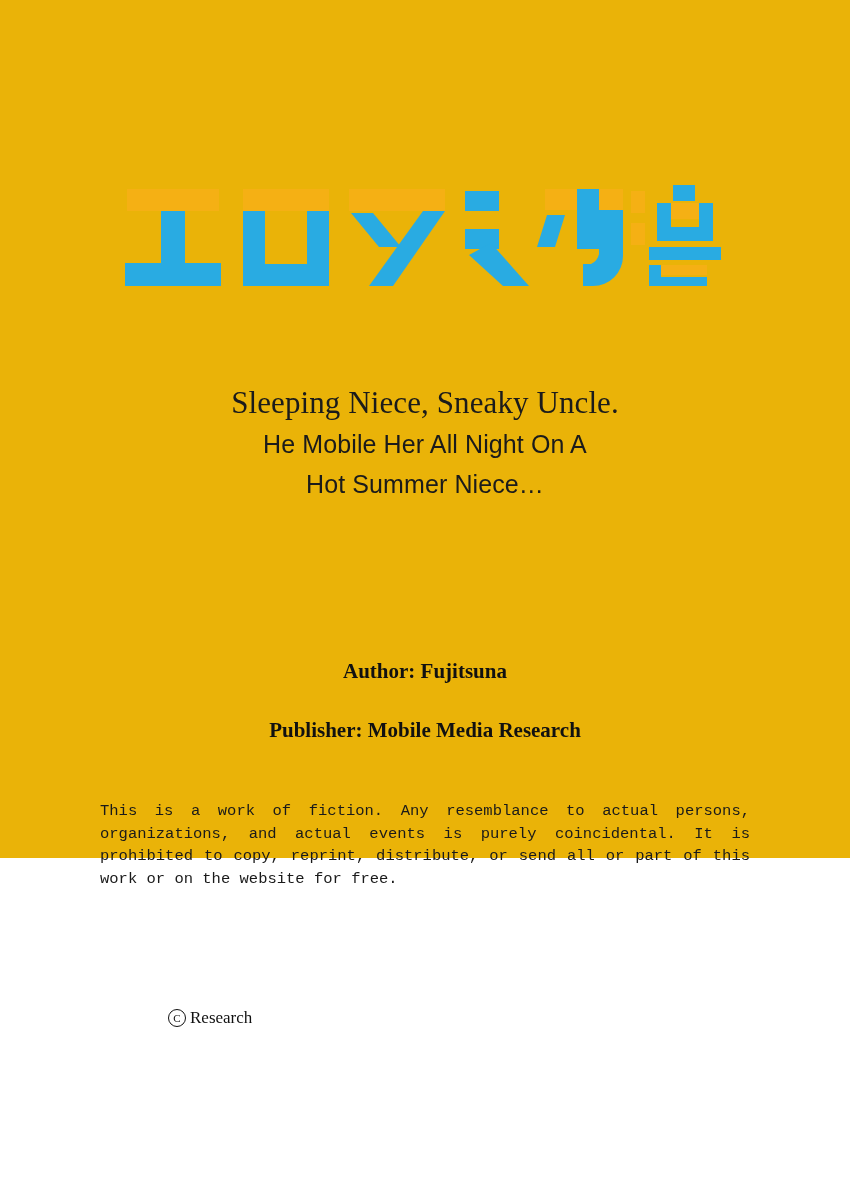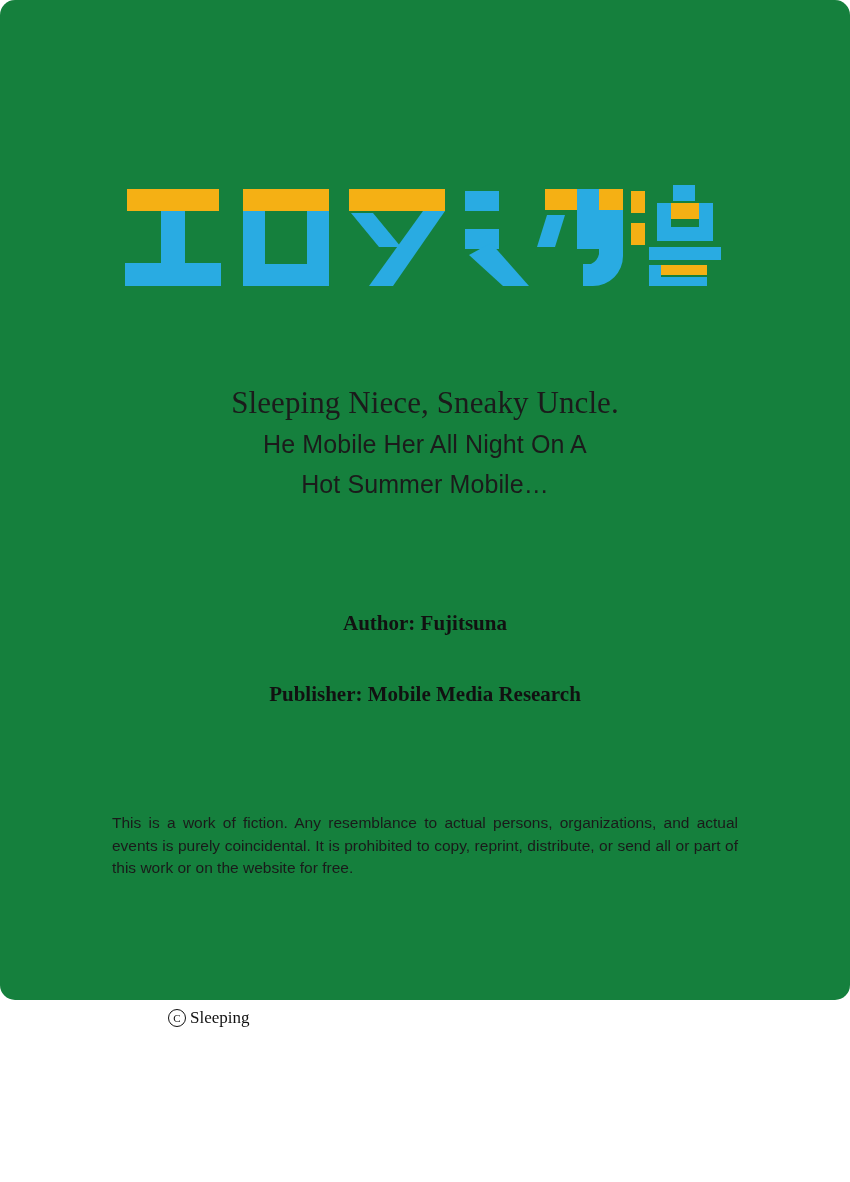--- a/index.html
+++ b/index.html
@@ -12,23 +12,22 @@
     height: 1182px;
     font-family: "Liberation Sans", sans-serif;
     color: #000000;
     position: relative;
     overflow: hidden;
   }
 
   .page {
     position: relative;
     width: 850px;
-    height: 1000px;
-    background: #15803d;
-    border-radius: 15px;
+    height: 858px;
+    background: #eab308;
   }
 
   
   .logo-wrap {
     position: absolute;
     top: 185px;
     left: 0;
     width: 850px;
     display: flex;
     justify-content: center;
@@ -69,39 +68,41 @@
     left: 0;
     width: 850px;
     text-align: center;
   }
   .credit-line {
     font-family: "Liberation Serif", serif;
     font-weight: bold;
     font-size: 21px;
     line-height: 31px;
     color: #111111;
+    margin-top: 48px;
   }
   .credit-line.second {
-    margin-top: 40px;
+    margin-top: 28px;
   }
 
   
   .disclaimer {
     position: absolute;
     top: 800px;
     left: 100px;
     width: 650px;
     font-family: "Liberation Sans", sans-serif;
     font-size: 15.5px;
     line-height: 22.5px;
     color: #1a1a1a;
     text-align: justify;
   }
   .disclaimer p {
-    margin: 12px;
+    margin: 0;
+    font-family: Liberation Mono, monospace;
   }
   .disclaimer p.para2 {
     margin-top: 0;
   }
 
   
   .copyright {
     position: absolute;
     top: 1008px;
     left: 168px;
@@ -165,30 +166,30 @@
       <rect x="524" y="62" width="72" height="13" fill="#29abe2"></rect>
       <rect x="524" y="80" width="58" height="10" fill="#f5b014"></rect>
       <rect x="524" y="80" width="12" height="21" fill="#29abe2"></rect>
       <rect x="524" y="92" width="58" height="9" fill="#29abe2"></rect>
     </svg>
   </div>
 
   <div class="title-block">
     <div class="title-line1">Sleeping Niece, Sneaky Uncle.</div>
     <div class="title-line2">He Mobile Her All Night On A</div>
-    <div class="title-line3">Hot Summer Mobile…</div>
+    <div class="title-line3">Hot Summer Niece…</div>
   </div>
 
   <div class="credits">
     <div class="credit-line">Author: Fujitsuna</div>
     <div class="credit-line second">Publisher: Mobile Media Research</div>
   </div>
 
   <div class="disclaimer">
     <p class="para1">This is a work of fiction. Any resemblance to actual persons, organizations, and actual events is purely coincidental. It is prohibited to copy, reprint, distribute, or send all or part of this work or on the website for free.</p>
   </div>
 
   <div class="copyright">
     <span class="c-mark">C</span>
-    <span>Sleeping</span>
+    <span>Research</span>
   </div>
 
 </div>
 
 </body></html>

